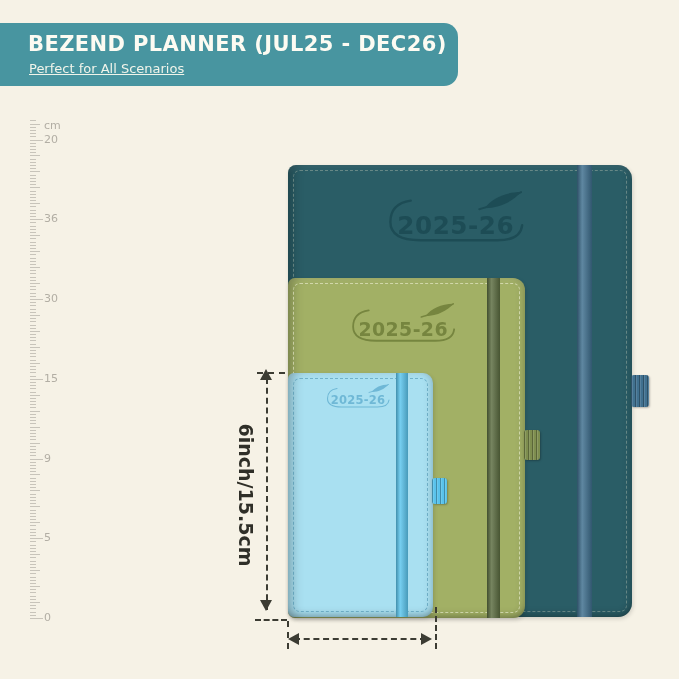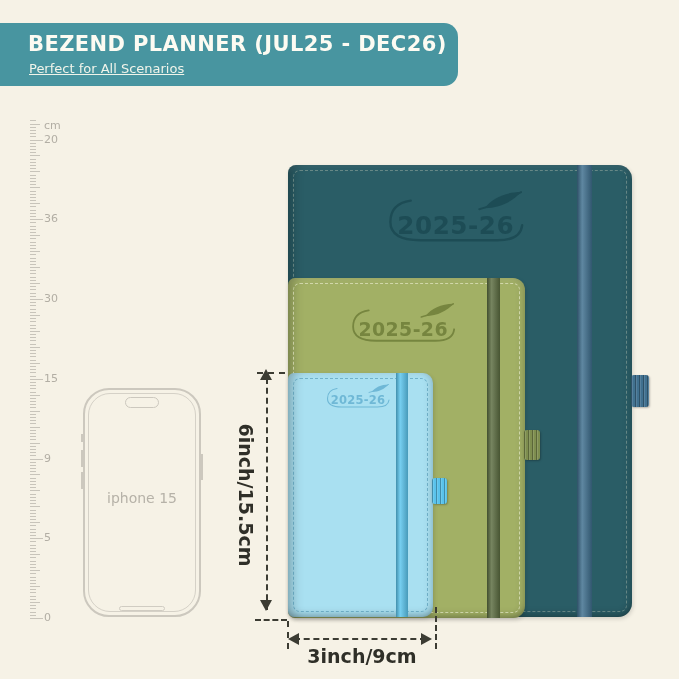--- a/index.html
+++ b/index.html
@@ -283,38 +283,27 @@
     <svg class="logo" viewBox="0 0 140 52" style="color: rgb(111, 184, 214);">
       <path d="M 24 9 C 10 11 5 19 5 29 C 5 43 19 46 33 46 L 105 46 C 120 46 127 41 128 32" fill="none" stroke="currentColor" stroke-width="2.2" stroke-linecap="round"></path>
       <path d="M 88 17 C 103 13 116 7 127 1" fill="none" stroke="currentColor" stroke-width="1.8" stroke-linecap="round"></path>
       <path d="M 127 1 C 112 1 100 7 93 16 C 108 16 120 9 127 1 Z" fill="currentColor"></path>
       <text x="66" y="40" text-anchor="middle" font-size="23" fill="currentColor">2025-26</text>
     </svg>
     <div class="band" style="background-color: rgb(92, 198, 238);"></div>
     <div class="loop" style="background-color: rgb(89, 195, 236);"></div>
   </div>
 
-  <div class="phone">
-    <div class="phone-inner"></div>
-    <div class="island"></div>
-    <div class="phone-label">iphone 15</div>
-    <div class="homebar"></div>
-    <div class="sbtn l1"></div>
-    <div class="sbtn l2"></div>
-    <div class="sbtn l3"></div>
-    <div class="sbtn r1"></div>
-  </div>
 
   <div class="dash-v vline"></div>
   <div class="dash-h ext-top"></div>
   <div class="dash-h ext-bot"></div>
   <div class="arr up"></div>
   <div class="arr down"></div>
   <div class="dim-v-label">6inch/15.5cm</div>
 
   <div class="dash-v guide-l"></div>
   <div class="dash-v guide-r"></div>
   <div class="dash-h hline"></div>
   <div class="arr left"></div>
   <div class="arr right"></div>
-  <div class="dim-h-label">3inch/9cm</div>
 
 </div>
 
 </body></html>

